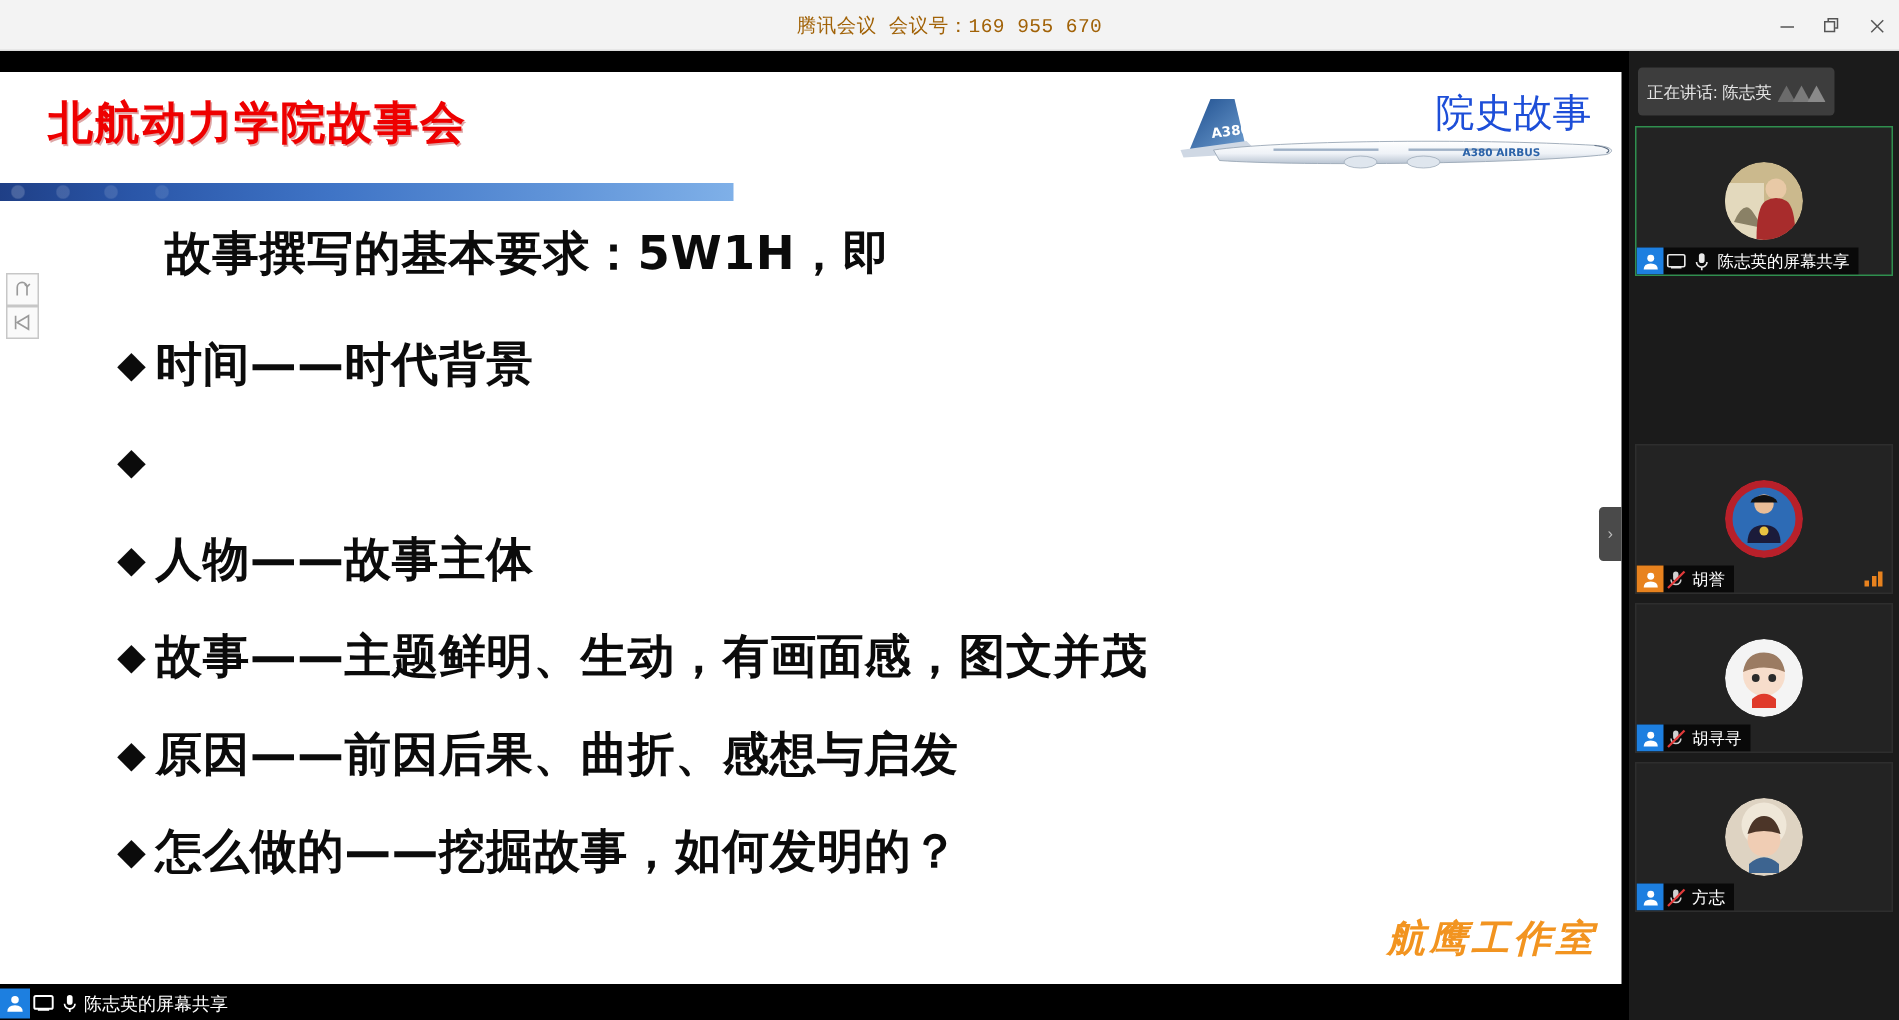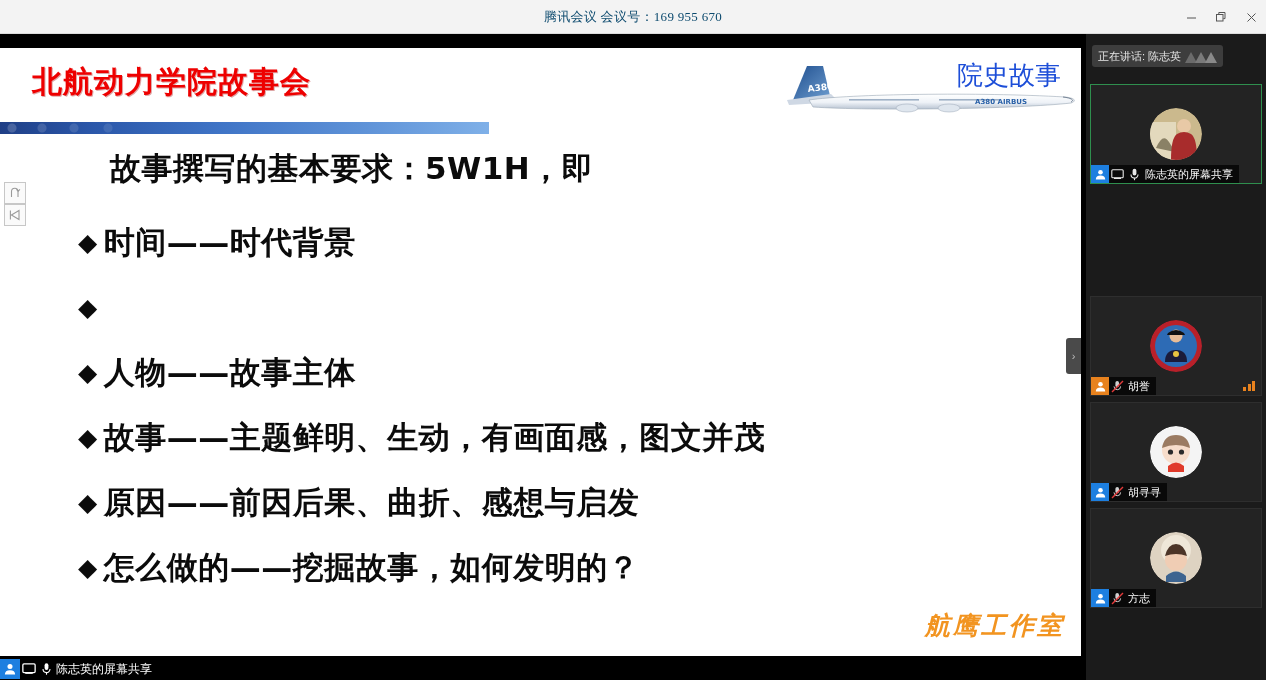--- a/index.html
+++ b/index.html
@@ -12,22 +12,22 @@
   #app { position: relative; width: 1266px; height: 680px; background: #000; }
 
   
   #titlebar {
     position: absolute; top: 0; left: 0; width: 1266px; height: 34px;
     background: #f3f3f3;
     border-bottom: 1px solid #dcdcdc;
     display: flex; align-items: center; justify-content: center;
   }
   #titlebar-text {
-    font-size: 13px; color: #0c4a6e; letter-spacing: .3px;
-    font-family: Liberation Serif, serif;
+    font-size: 13px; color: #a16207; letter-spacing: .3px;
+    font-family: Liberation Mono, monospace;
   }
   #winctl { position: absolute; right: 0; top: 0; height: 34px; display: flex; }
   .winbtn {
     width: 30px; height: 34px; display: flex; align-items: center; justify-content: center;
     color: #555;
   }
   .winbtn svg { display: block; }
 
   
   #stage { position: absolute; top: 34px; left: 0; width: 1266px; height: 646px; background: #000; }
@@ -105,21 +105,21 @@
     display: flex; align-items: center; justify-content: center;
     color: #bdbdbd; font-size: 11px;
   }
 
   
   #rail {
     position: absolute; left: 1086px; top: 0; width: 180px; height: 646px;
     background: #1b1b1b;
   }
   #speaking-pill {
-    position: absolute; left: 6px; top: 11px; height: 22px;
+    position: absolute; left: 6px; top: 11px; height: 32px;
     background: #3d3d3d; border-radius: 3px;
     display: flex; align-items: center; padding: 0 6px; gap: 4px;
   }
   #speaking-text { font-size: 11px; color: #e6e6e6; white-space: nowrap; }
   #speaking-wave { display: flex; align-items: flex-end; gap: 1px; }
   .tile {
     position: absolute; left: 4px; width: 172px; height: 100px;
     background: #232323; border: 1px solid #2e2e2e; overflow: hidden;
   }
   .tile.active { border: 1px solid #2f8f4e; }

